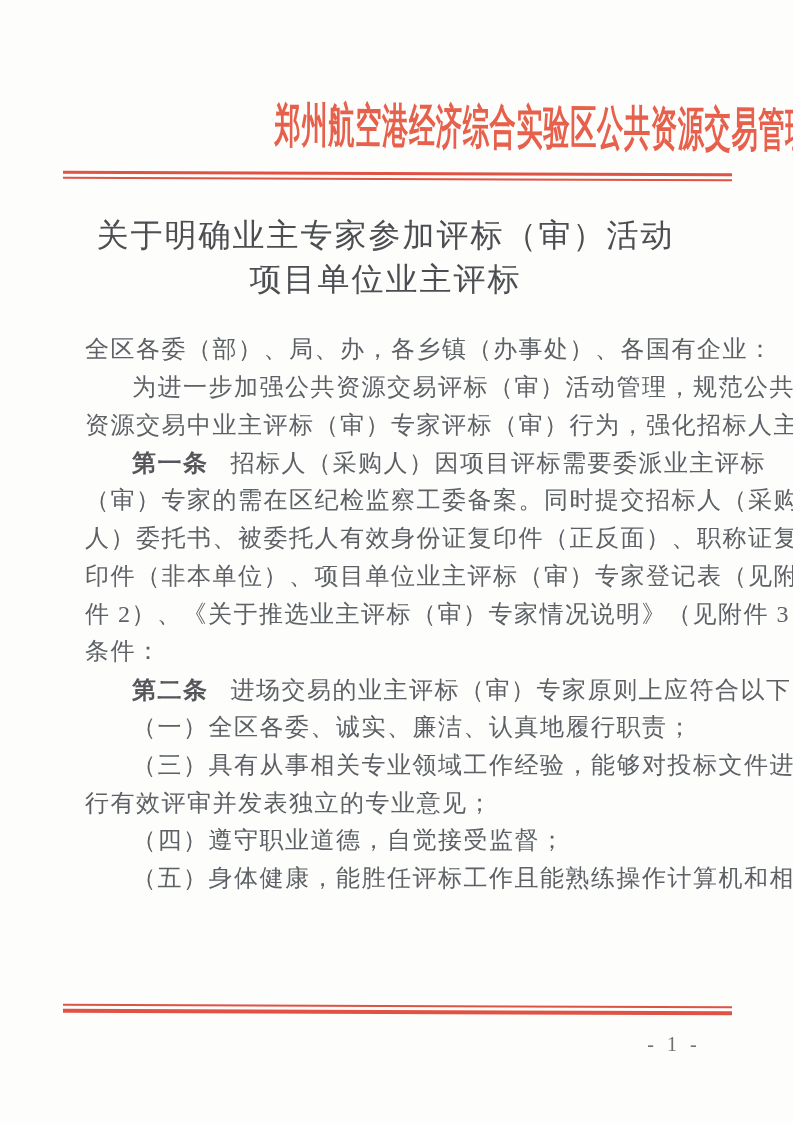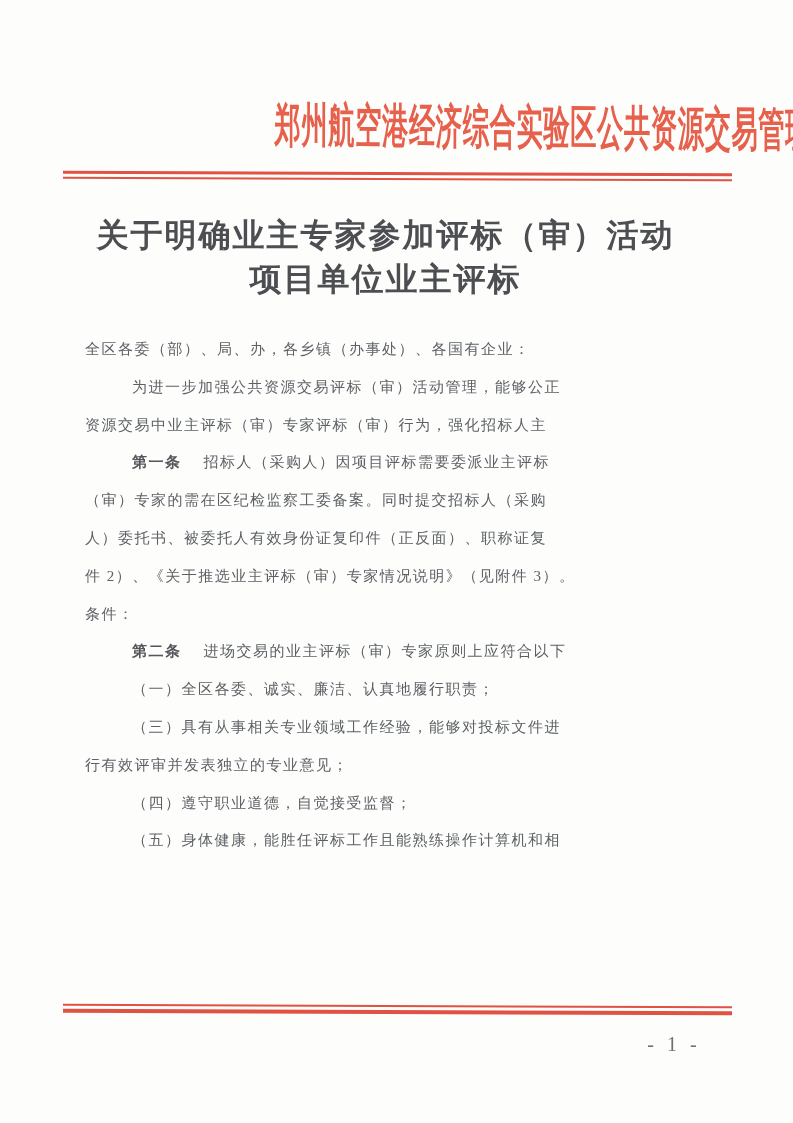--- a/index.html
+++ b/index.html
@@ -27,35 +27,35 @@
   .rule-top{top:172px;transform:rotate(0.22deg);}
   .rule-top .bar-a{height:3px;background:#e05244;}
   .rule-top .bar-b{height:2px;background:#e05244;margin-top:3px;}
   .rule-bottom{top:1005px;transform:rotate(0.22deg);}
   .rule-bottom .bar-a{height:2px;background:#e05244;}
   .rule-bottom .bar-b{height:4px;background:#e05244;margin-top:3px;}
   
   .doc-title{
     position:absolute;top:213px;left:0;width:771px;margin:0;
     text-align:center;
-    font-size:32px;line-height:44px;font-weight:700;
+    font-size:32px;line-height:44px;font-weight:400;
     letter-spacing:2px;color:#4c4e52;
   }
   .t-line{display:block;}
   
   .bodytext{
     position:absolute;top:331px;left:85px;width:636px;
-    font-size:15px;line-height:37.8px;
+    font-size:24px;line-height:37.8px;
     letter-spacing:1.5px;color:#5d6165;
   }
   .line{white-space:nowrap;height:37.8px;}
   .line.indent{padding-left:47px;}
   .term{
     font-weight:700;margin-right:22px;
-    font-family:Liberation Mono, monospace;
+    font-family:Liberation Sans, sans-serif;
     color:#54565a;
   }
   
   .page-num{
     position:absolute;top:1033px;left:632px;width:84px;
     text-align:center;
     font-size:20px;letter-spacing:4px;color:#6e7072;
     font-family:"Liberation Serif", serif;
   }
 </style>
@@ -73,27 +73,28 @@
     <div class="bar-b"></div>
   </div>
 
   <h1 class="doc-title">
     <span class="t-line">关于明确业主专家参加评标（审）活动</span>
     <span class="t-line">项目单位业主评标</span>
   </h1>
 
   <main class="bodytext">
     <div class="line">全区各委（部）、局、办，各乡镇（办事处）、各国有企业：</div>
-    <div class="line indent">为进一步加强公共资源交易评标（审）活动管理，能够公正</div>
+    <div class="line indent">为进一步加强公共资源交易评标（审）活动管理，规范公共</div>
     <div class="line">资源交易中业主评标（审）专家评标（审）行为，强化招标人主</div>
     <div class="line indent">
       <span class="term">第一条</span><span>招标人（采购人）因项目评标需要委派业主评标</span>
     </div>
     <div class="line">（审）专家的需在区纪检监察工委备案。同时提交招标人（采购</div>
     <div class="line">人）委托书、被委托人有效身份证复印件（正反面）、职称证复</div>
+    <div class="line">印件（非本单位）、项目单位业主评标（审）专家登记表（见附</div>
     <div class="line">件 2）、《关于推选业主评标（审）专家情况说明》（见附件 3）。</div>
     <div class="line">条件：</div>
     <div class="line indent">
       <span class="term">第二条</span><span>进场交易的业主评标（审）专家原则上应符合以下</span>
     </div>
     <div class="line indent">（一）全区各委、诚实、廉洁、认真地履行职责；</div>
     <div class="line indent">（三）具有从事相关专业领域工作经验，能够对投标文件进</div>
     <div class="line">行有效评审并发表独立的专业意见；</div>
     <div class="line indent">（四）遵守职业道德，自觉接受监督；</div>
     <div class="line indent">（五）身体健康，能胜任评标工作且能熟练操作计算机和相</div>

